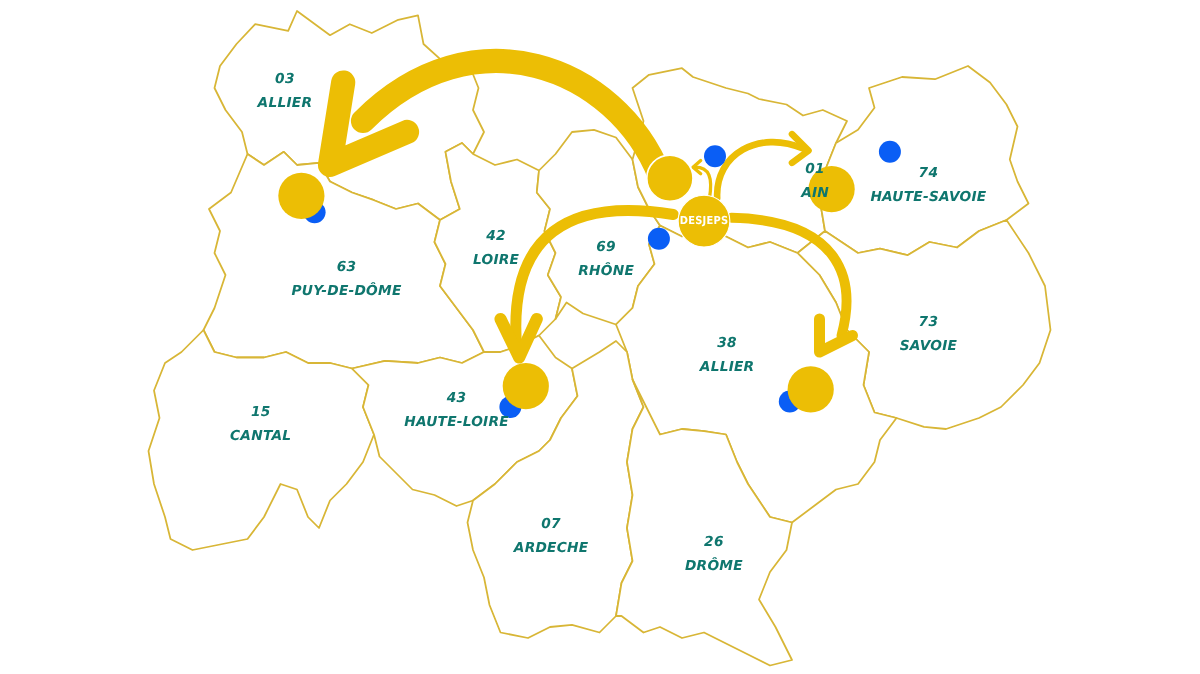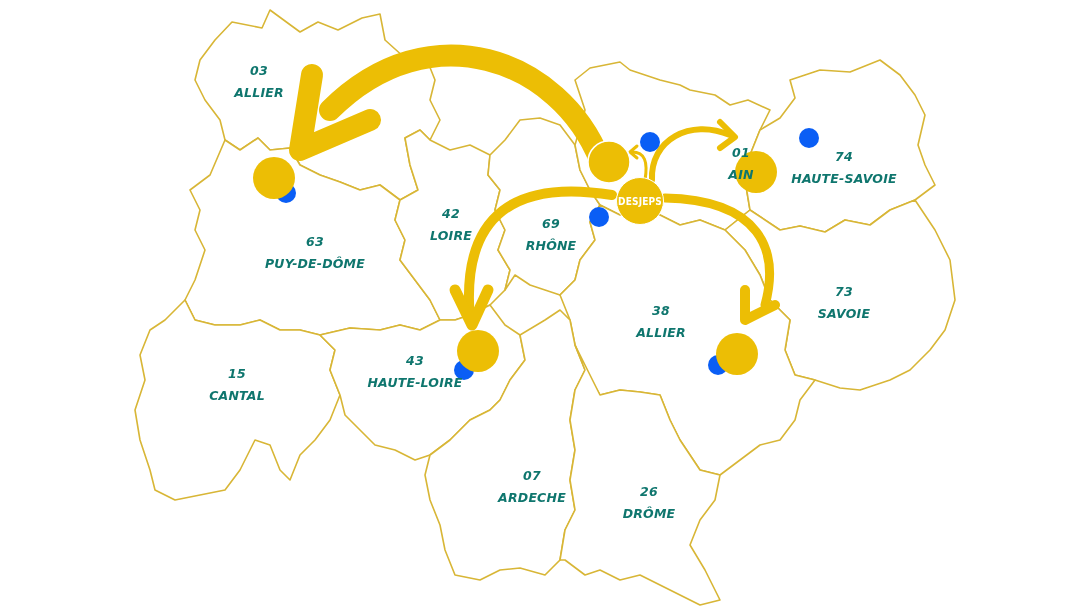--- a/index.html
+++ b/index.html
@@ -106,20 +106,20 @@
   <div>ALLIER</div>
 </div>
 <div class="label" style="left:237px; top:363px;">
   <div>15</div>
   <div>CANTAL</div>
 </div>
 <div class="label" style="left:415px; top:350px;">
   <div>43</div>
   <div>HAUTE-LOIRE</div>
 </div>
-<div class="label" style="left:501px; top:465px;margin-left:31px;">
+<div class="label" style="left:501px; top:465px;">
   <div>07</div>
   <div>ARDECHE</div>
 </div>
 <div class="label" style="left:633px; top:481px;margin-left:16px;">
   <div>26</div>
   <div>DRÔME</div>
 </div>
 
 </body></html>

